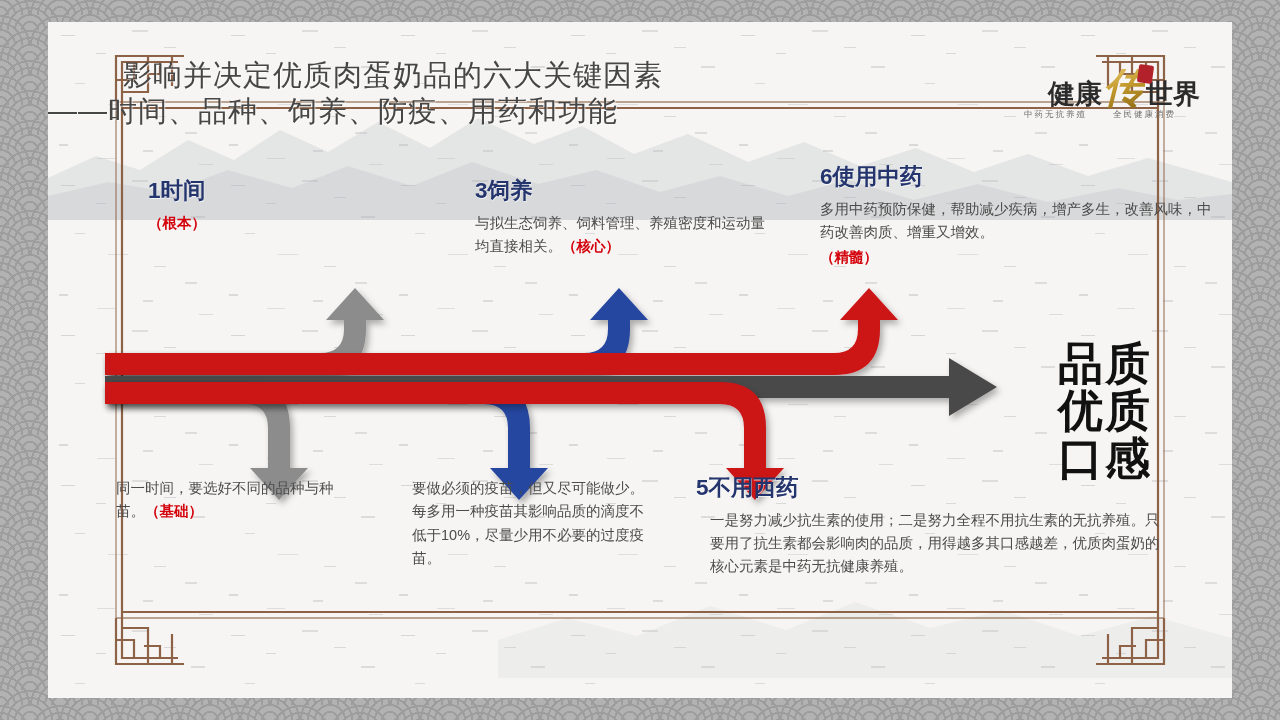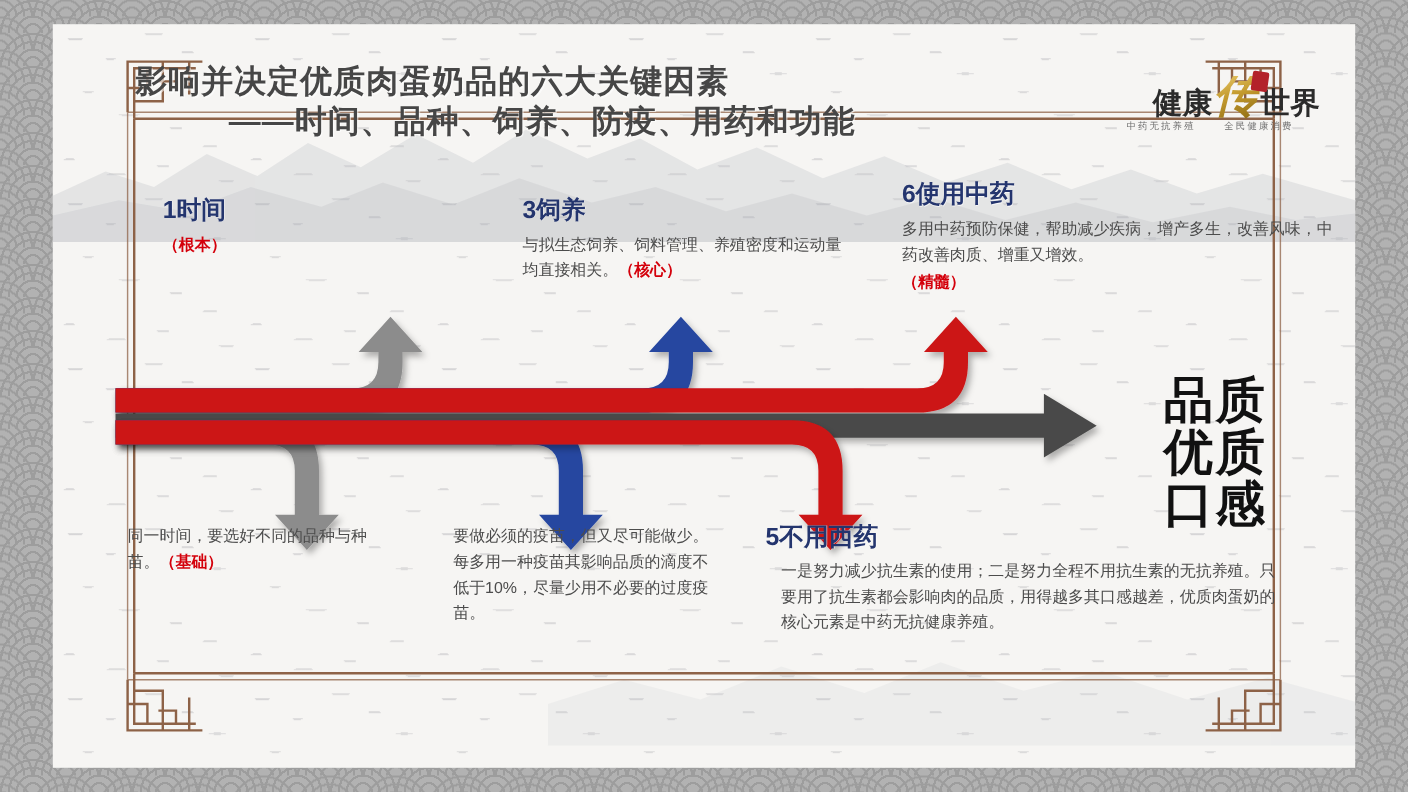--- a/index.html
+++ b/index.html
@@ -53,25 +53,25 @@
   }
   #mountain-watermark-low{
     position:absolute;right:0;bottom:20px;width:62%;height:130px;
     opacity:.35;pointer-events:none;
   }
   
   #ornament-frame{position:absolute;inset:0;pointer-events:none;}
   
   #header{position:absolute;left:0;top:36px;width:100%;}
   .title-line{
-    color:#464646;font-weight:bold;letter-spacing:1px;
+    color:#464646;font-weight:normal;letter-spacing:1px;
     text-shadow:1px 1px 0 rgba(255,255,255,.6);
   }
   #title-main{font-size:29px;padding-left:75px;line-height:1.22;}
-  #title-sub{font-size:29px;padding-left:160px;line-height:1.30;}
+  #title-sub{font-size:29px;line-height:1.30;}
   #logo{position:absolute;right:32px;top:8px;width:200px;text-align:center;}
   #logo-row{display:flex;align-items:flex-end;justify-content:flex-end;height:42px;}
   .logo-han{font-size:27px;font-weight:bold;color:#2b2b2b;line-height:1;}
   #logo-chuan{
     font-size:42px;font-weight:bold;line-height:.92;margin:0 1px;
     font-family:"Liberation Serif","DejaVu Serif",serif;font-style:italic;
     background:linear-gradient(160deg,#e8c86a 0%,#c39a2e 45%,#8d6a12 100%);
     -webkit-background-clip:text;background-clip:text;color:transparent;
     position:relative;
   }

